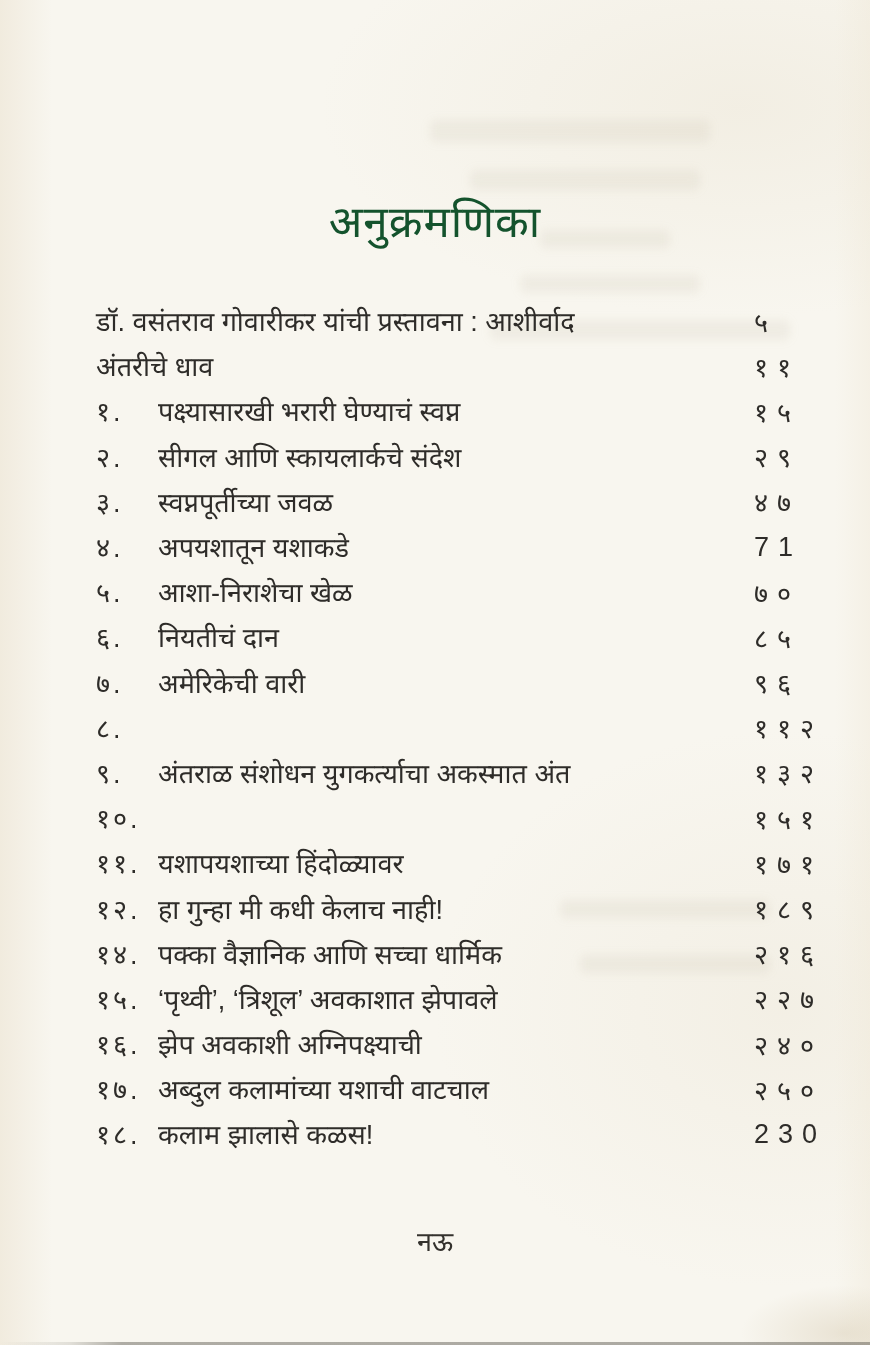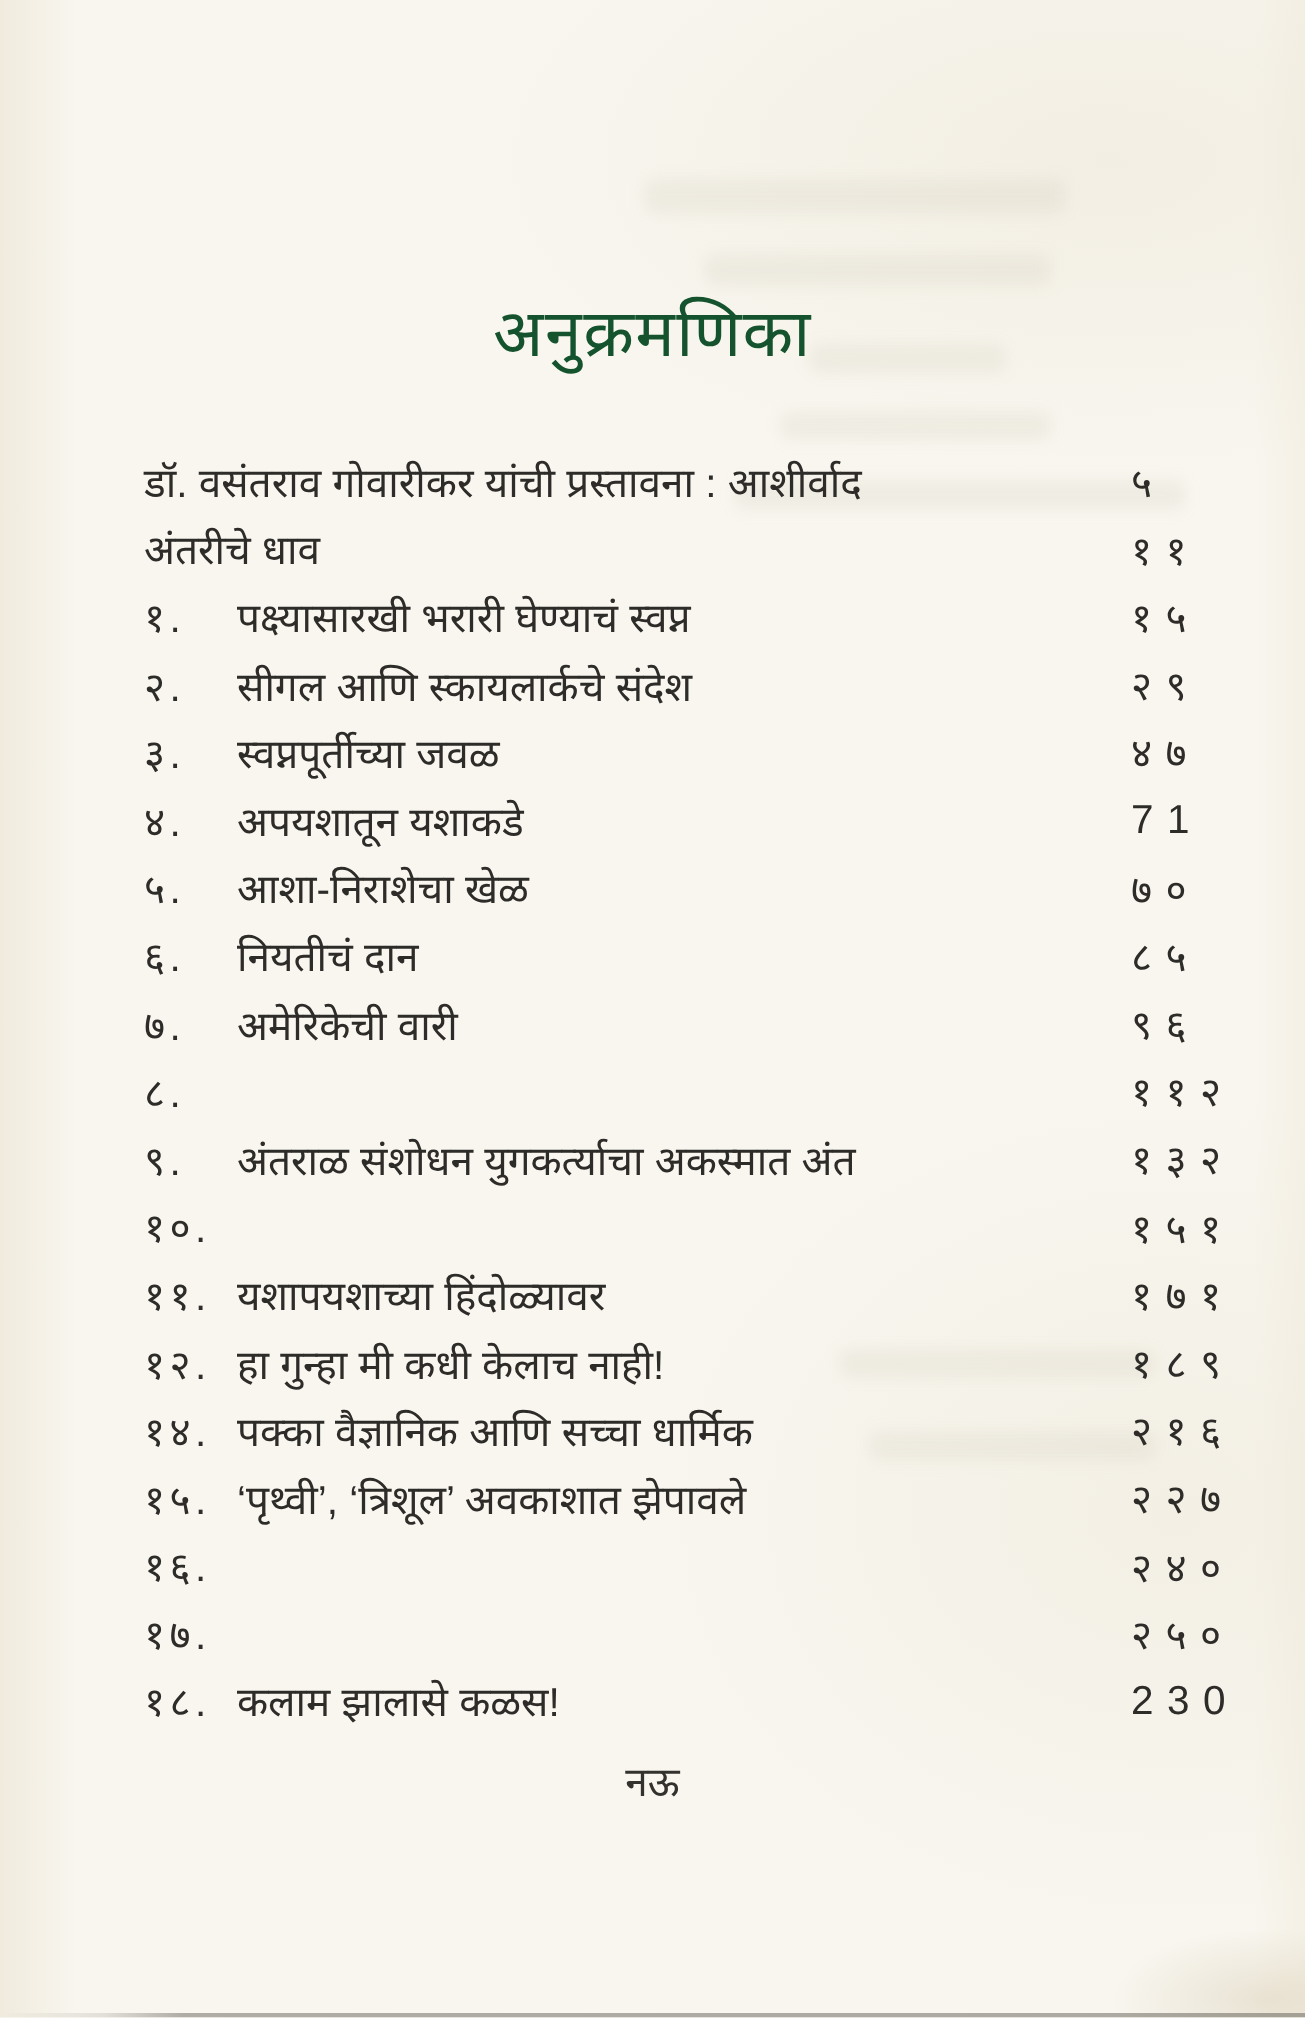--- a/index.html
+++ b/index.html
@@ -95,21 +95,21 @@
     position: absolute;
     left: 658px;
     top: 50%;
     transform: translateY(-50%);
     letter-spacing: 9px;
     white-space: nowrap;
   }
 
   .doc-footer {
     position: absolute;
-    top: 1168px;
+    top: 1222px;
     left: 0;
     width: 100%;
     text-align: center;
     font-size: 27px;
     color: #34322e;
   }
 </style>
 </head>
 <body>
 
@@ -200,24 +200,26 @@
     <span class="lbl">पक्का वैज्ञानिक आणि सच्चा धार्मिक</span>
     <span class="pg">२१६</span>
   </div>
   <div class="row">
     <span class="no">१५.</span>
     <span class="lbl">‘पृथ्वी’, ‘त्रिशूल’ अवकाशात झेपावले</span>
     <span class="pg">२२७</span>
   </div>
   <div class="row">
     <span class="no">१६.</span>
+    <span class="lbl">झेप अवकाशी अग्निपक्ष्याची</span>
     <span class="pg">२४०</span>
   </div>
   <div class="row">
     <span class="no">१७.</span>
+    <span class="lbl">अब्दुल कलामांच्या यशाची वाटचाल</span>
     <span class="pg">२५०</span>
   </div>
   <div class="row">
     <span class="no">१८.</span>
     <span class="lbl">कलाम झालासे कळस!</span>
     <span class="pg">230</span>
   </div>
 
 </div>
 

